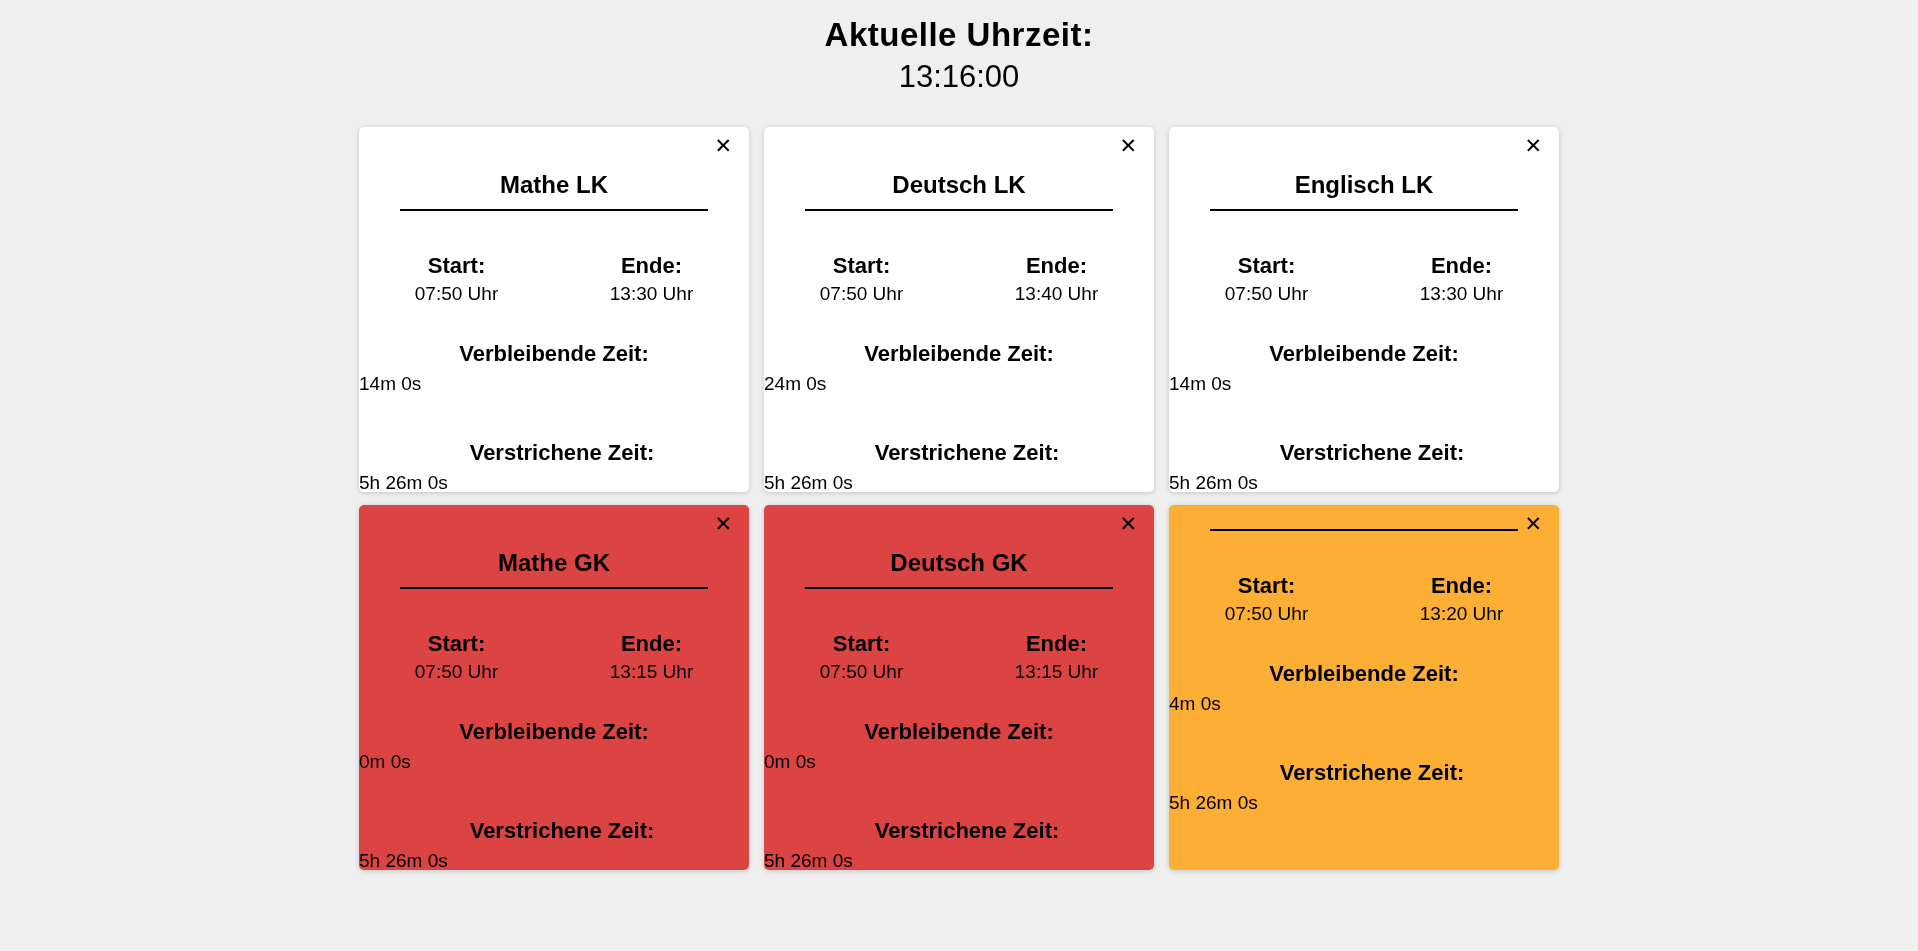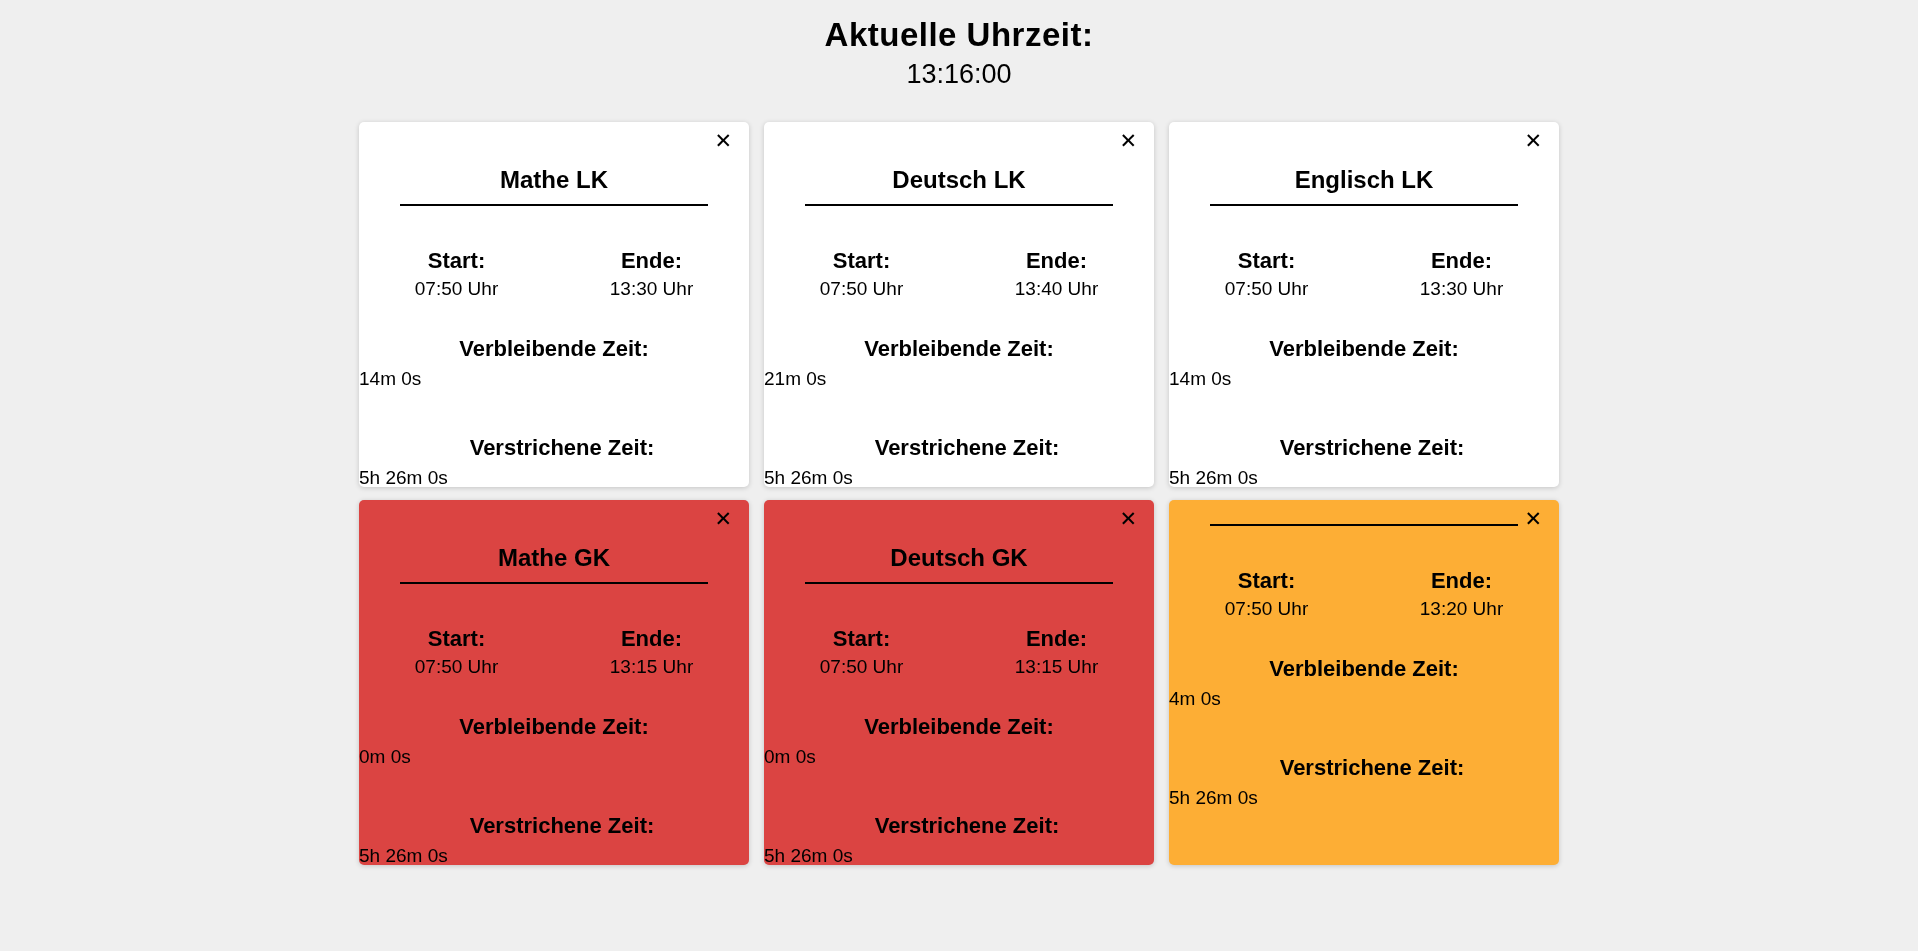--- a/index.html
+++ b/index.html
@@ -18,21 +18,21 @@
   }
   .page-header { text-align: center; }
   .page-title {
     font-size: 33px;
     font-weight: 800;
     line-height: 1.15;
     margin: 0;
     letter-spacing: 0.5px;
   }
   .current-time {
-    font-size: 27px;
+    font-size: 31px;
     font-weight: 400;
     margin-top: 5px;
   }
   .grid {
     width: 1200px;
     margin: 32px auto 0;
     display: grid;
     grid-template-columns: repeat(3, 390px);
     column-gap: 15px;
     row-gap: 13px;
@@ -125,21 +125,21 @@
         <div class="time-col">
           <div class="time-label">Start:</div>
           <div class="time-value">07:50 Uhr</div>
         </div>
         <div class="time-col">
           <div class="time-label">Ende:</div>
           <div class="time-value">13:40 Uhr</div>
         </div>
       </div>
       <div class="section-label">Verbleibende Zeit:</div>
-      <div class="section-value">21m 0s</div>
+      <div class="section-value">24m 0s</div>
       <div class="section-label elapsed">Verstrichene Zeit:</div>
       <div class="section-value">5h 26m 0s</div>
     </div>
       <div class="card">
       <div class="close-btn">✕</div>
       <div class="card-title">Englisch LK</div>
       <hr class="rule">
       <div class="time-row">
         <div class="time-col">
           <div class="time-label">Start:</div>

